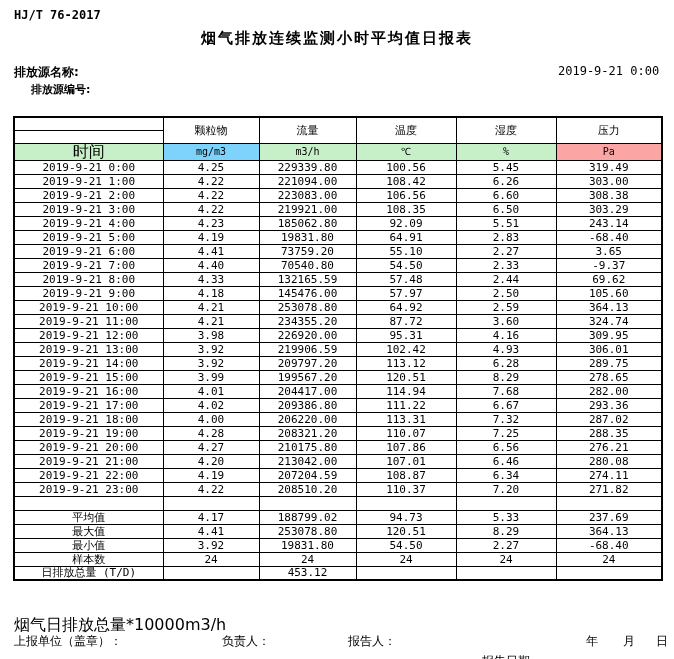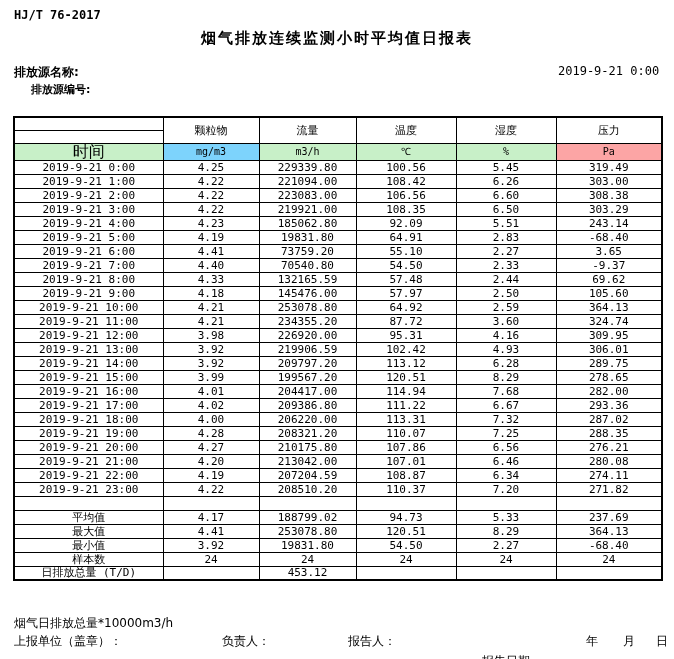--- a/index.html
+++ b/index.html
@@ -59,21 +59,21 @@
   tr.h-green td.time-head {
     font-family: "DejaVu Sans", sans-serif; font-size: 16px;
   }
   tr.h-green td.unit-cell { font-size: 10px; }
 
   tbody td { height: 14px; }
   td.zh { font-family: "DejaVu Sans", sans-serif; font-size: 12px; }
   td.left { text-align: left; padding-left: 6px; }
 
   .footer-note {
-    position: absolute; left: 14px; top: 615px; font-size: 12px;
+    position: absolute; left: 14px; top: 615px; font-size: 16px;
   }
   .footer-line { position: absolute; top: 633px; left: 0; width: 674px; font-size: 12px; }
   .footer-line span { position: absolute; top: 0; white-space: nowrap; }
   .f-unit  { left: 14px; }
   .f-resp  { left: 222px; }
   .f-rep   { left: 348px; }
   .f-date  { left: 482px; margin-top: 20px; }
   .f-year  { left: 586px; }
   .f-month { left: 623px; }
   .f-day   { left: 656px; }

